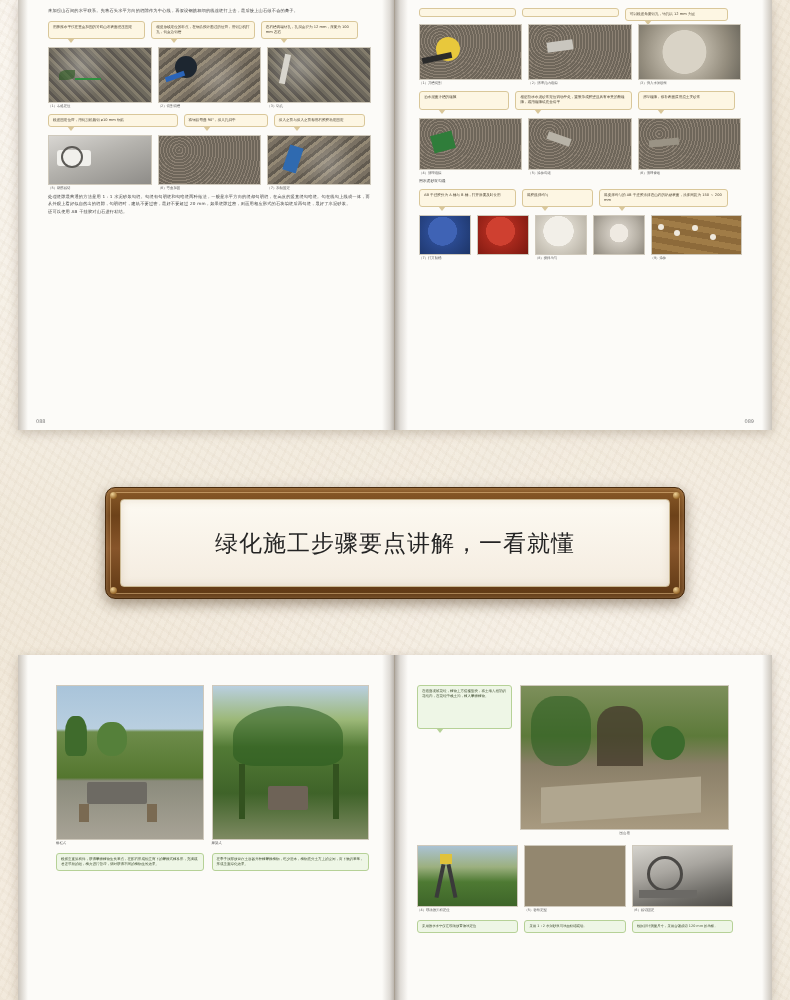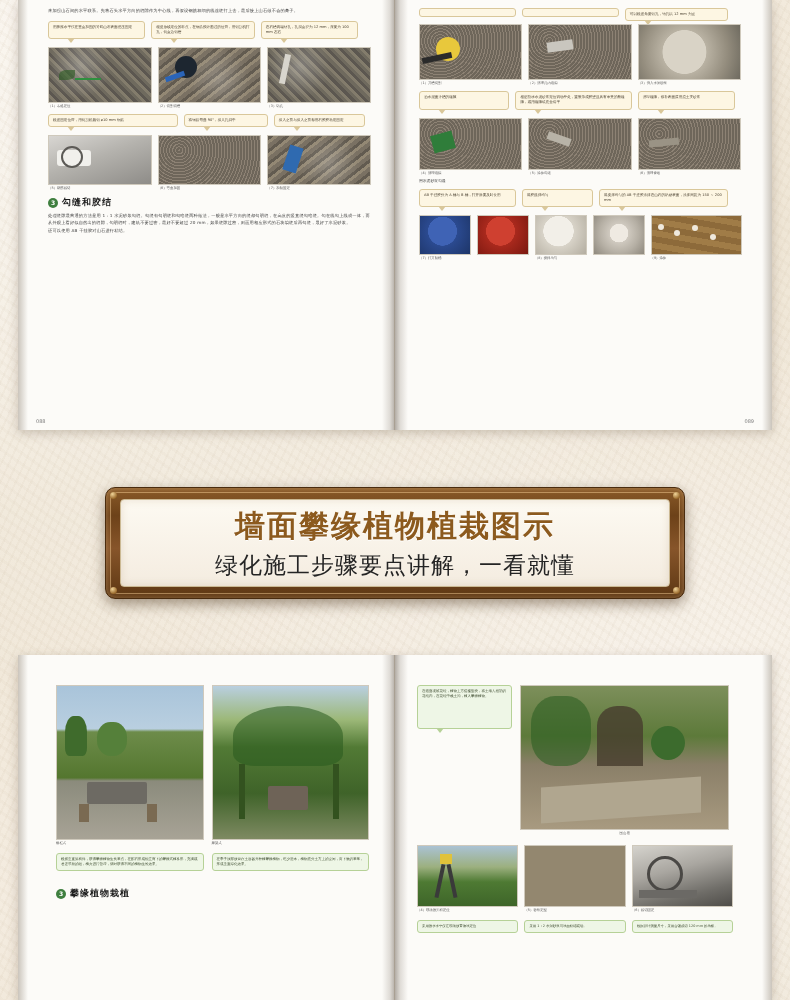--- a/index.html
+++ b/index.html
@@ -382,24 +382,20 @@
         <span class="cap">（6）弯曲加固</span>
       </div>
       <div style="width:32%;">
         <div class="photo tex-rock2" style="height:50px;">
           <div style="position:absolute;left:18px;top:10px;width:14px;height:26px;background:#2f6ab0;transform:rotate(18deg);"></div>
         </div>
         <span class="cap">（7）加胶固定</span>
       </div>
     </div>
 
-    <div class="sec-head" style="margin-left:16px;">
-      <div class="sec-num">3</div>
-      <div class="sec-title">勾缝和胶结</div>
-    </div>
     <div class="body-text" style="margin:4px 10px 0 16px;">
       <p>处理缝隙最普通的方法是用 1：1 水泥砂浆勾缝。勾缝有勾明缝和勾暗缝两种做法，一般是水平方向的缝都勾明缝，在高度的竖直缝勾暗缝。勾在线勾上线成一体，而从外观上看好似自然出的缝隙，勾明缝时，建筑不要过密，最好不要超过 20 mm，如果缝隙过密，则面用相应形式的石块填缝后再勾缝，最好了水泥砂浆。</p>
       <p>还可以使用 AB 干挂胶对山石进行粘结。</p>
     </div>
 
     <div class="folio l">088</div>
   </div>
 
   <div class="page right">
 
@@ -515,21 +511,20 @@
   </div>
 </div>
 
 <div class="banner-wrap">
   <div class="banner-frame">
     <div class="stud tl"></div>
     <div class="stud tr"></div>
     <div class="stud bl"></div>
     <div class="stud br"></div>
     <div class="banner-inner">
-      <div class="banner-title">墙面攀缘植物植栽图示</div>
       <div class="banner-sub">绿化施工步骤要点讲解，一看就懂</div>
     </div>
   </div>
 </div>
 
 <div class="spread" id="spread-bottom" style="top:655px; height:345px;">
   <div class="edge-shadow-l"></div>
   <div class="edge-shadow-r"></div>
   <div class="gutter"></div>
 
@@ -558,24 +553,20 @@
 
     <div style="display:flex; gap:8px; margin:8px 10px 0 24px;">
       <div class="callout green" style="width:47%; font-size:3.5px;">
         <span>根据垂直策构件，获得攀缘植物生长基点，在配石形成独立而下的攀缘式植株形，充满或者还求新的组，植力进行管理，使时获得不同的植物生长效果。</span>
       </div>
       <div class="callout green" style="width:50%; font-size:3.5px;">
         <span>在亭子顶部放置存土容器并种植攀缘植物，吃少灌木，植物充分土方上的空间，向下做的基基，形成垂直绿化效果。</span>
       </div>
     </div>
 
-    <div class="sec-head" style="margin-left:24px; margin-top:16px;">
-      <div class="sec-num">3</div>
-      <div class="sec-title">攀缘植物栽植</div>
-    </div>
   </div>
 
   <div class="page right" style="padding-top:30px;">
     <div style="display:flex; gap:8px; margin:0 24px 2px 8px;">
       <div class="callout green" style="width:30%; height:44px; font-size:3.5px;">
         <span>在墙面现筑花坛，植物上方搭接型块，将土壤人相初的花坛内，在花坛中栽土沟，植入攀缘植物。</span>
         <span class="tail"></span>
       </div>
       <div style="width:66%;">
         <div class="photo tex-wall" style="height:145px;">

